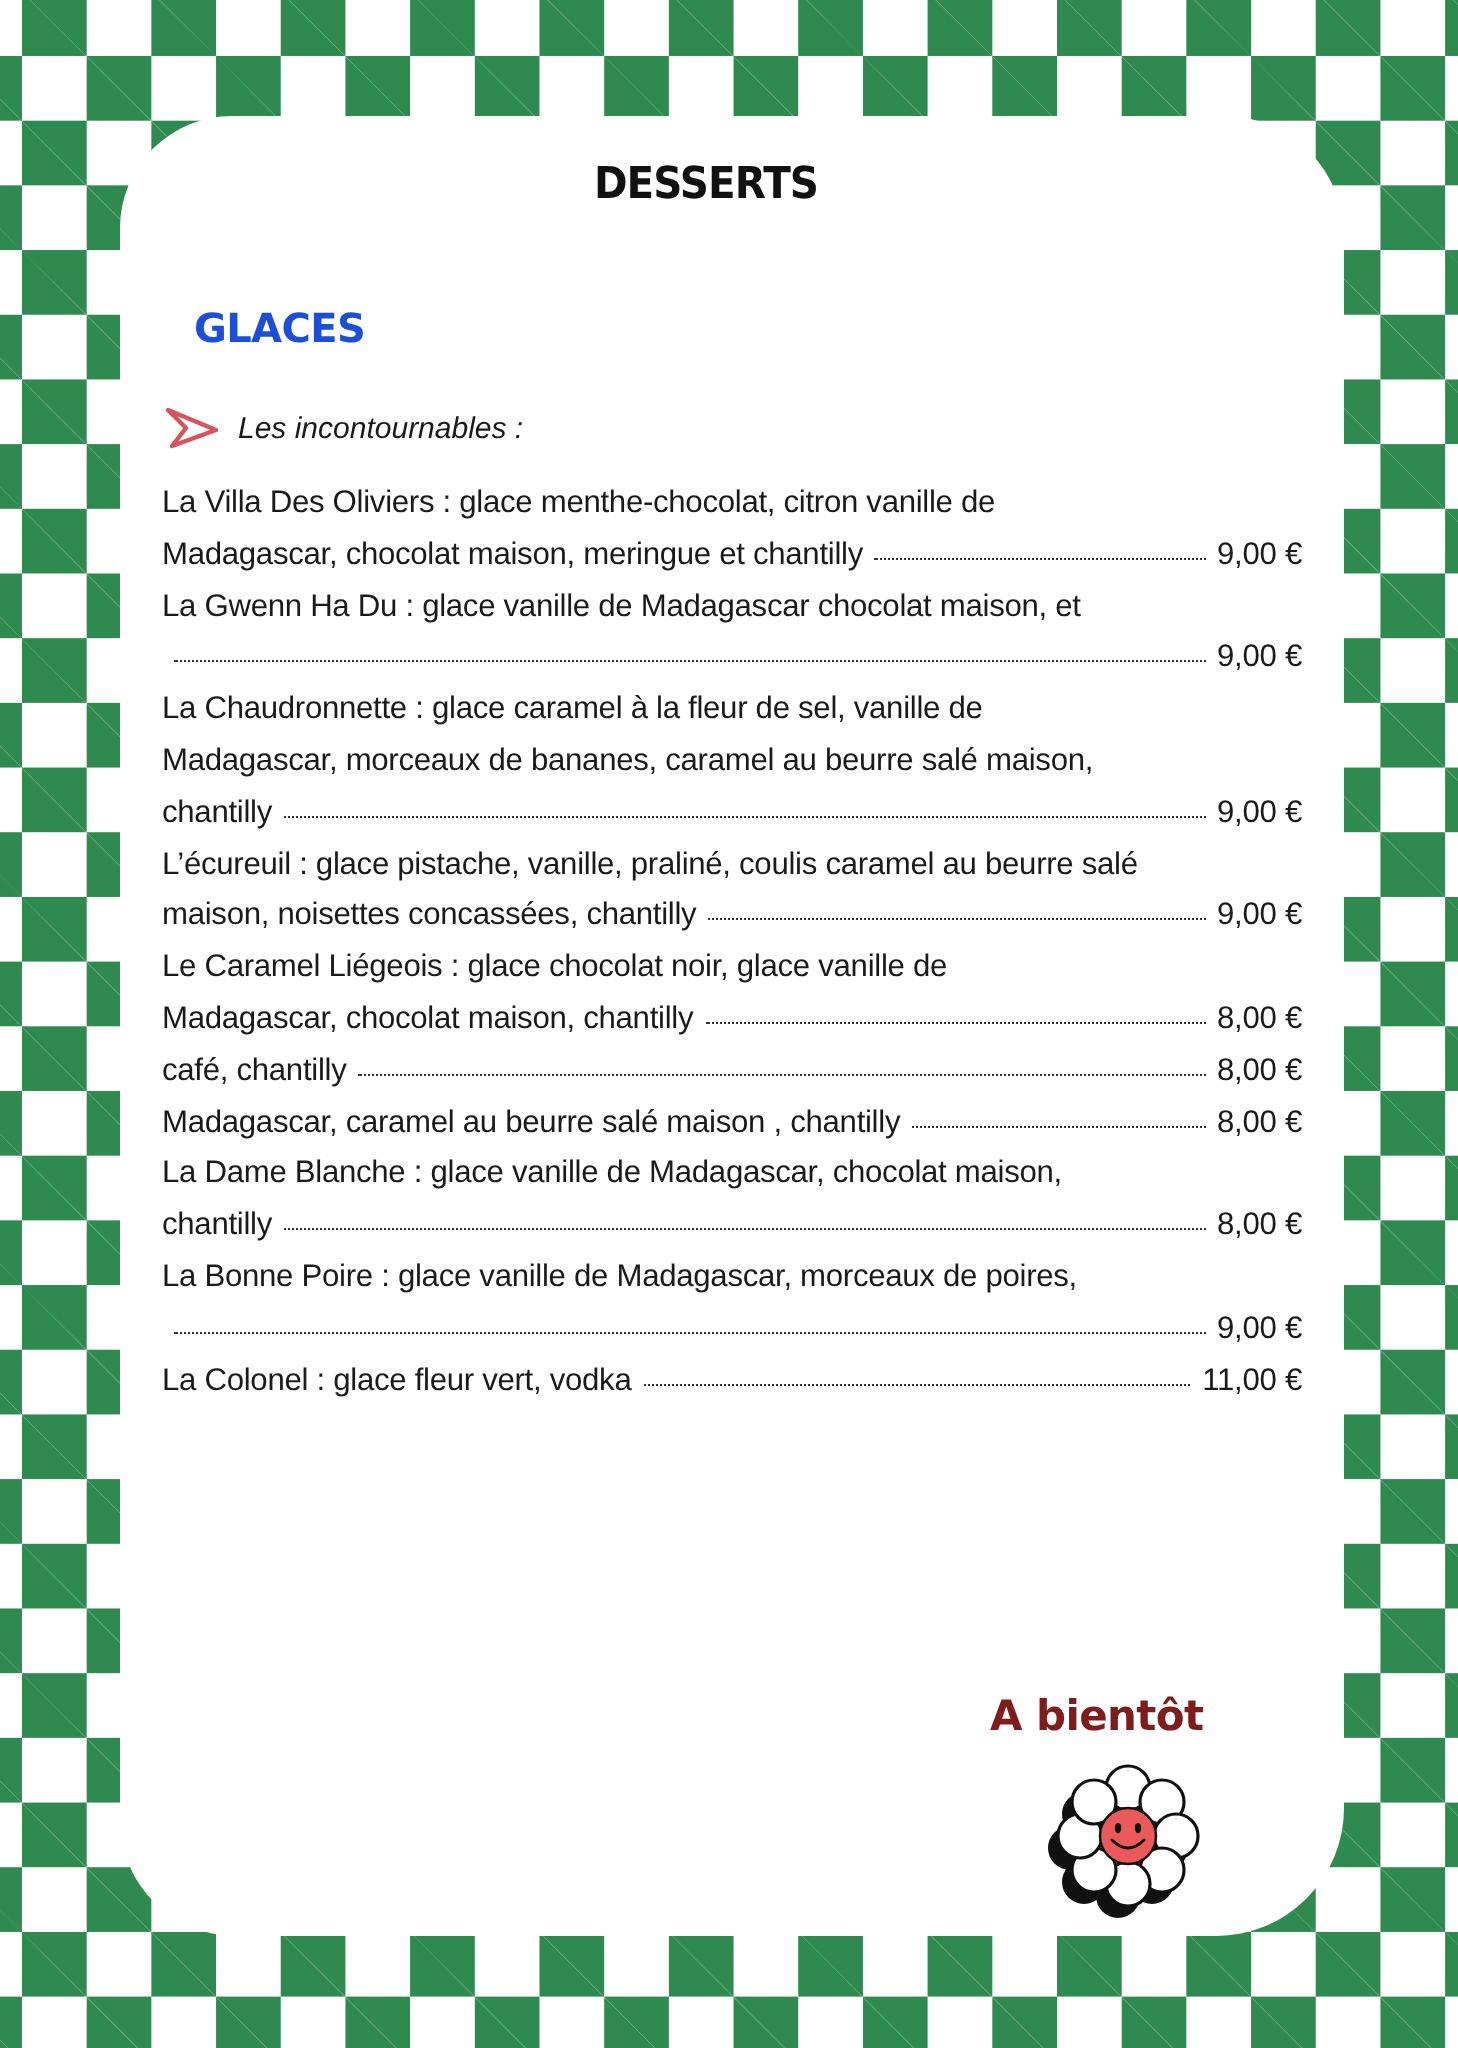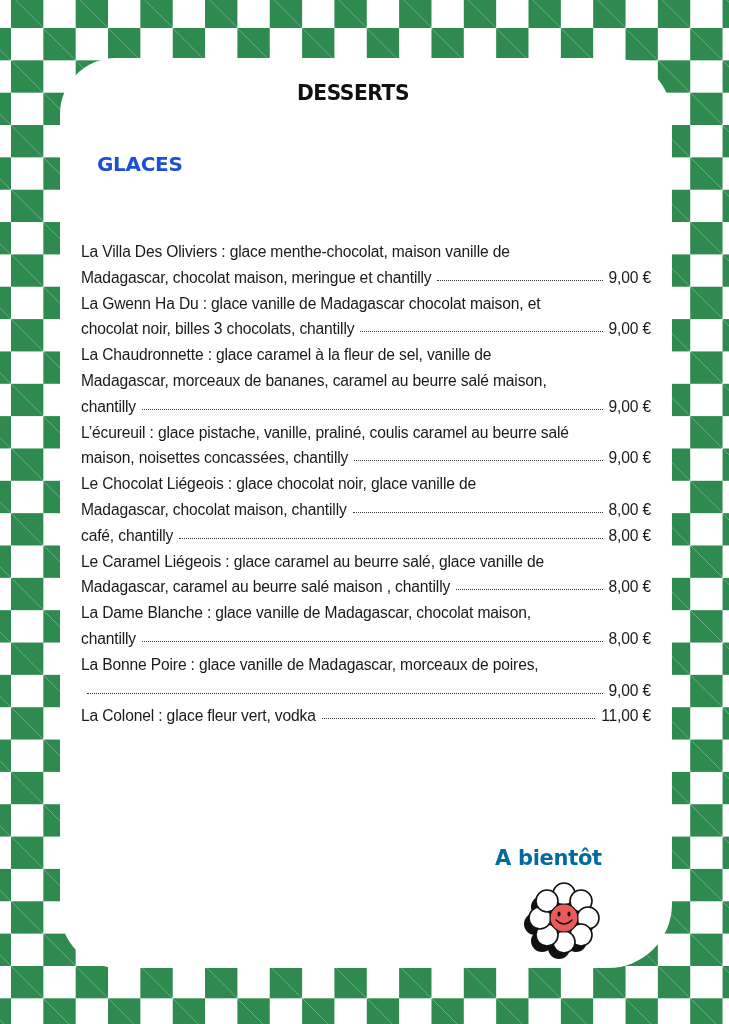--- a/index.html
+++ b/index.html
@@ -44,46 +44,51 @@
   .line { display: flex; align-items: baseline; white-space: nowrap; }
   .line .txt { white-space: nowrap; text-align: center; }
   .line .dots {
     flex: 1; margin: 0 6px; height: 1px;
     border-bottom: 1.5px dotted #333; position: relative; top: -2px;
   }
   .line .price { white-space: nowrap; }
   .bye {
     position: absolute; left: 435px; top: 788px;
     font-family: "DejaVu Sans", sans-serif; font-weight: bold; font-size: 21px;
-    color: #0369a1; letter-spacing: -0.3px;
+    color: #7f1d1d; letter-spacing: -0.3px;
   }
   .flower { position: absolute; left: 464px; top: 822px; width: 80px; height: 80px; }
 </style>
 </head>
 <body>
 
 <div class="card">
   <div class="title">DESSERTS</div>
   <div class="section">GLACES</div>
+  <div class="sub">
+    <svg viewBox="0 0 30 24">
+      <path d="M3 3 L27 13 L5 21 L12 12 Z" fill="none" stroke="#d9545a" stroke-width="2.2" stroke-linejoin="round"></path>
+    </svg>
+    <span>Les incontournables :</span>
+  </div>
 
   <div class="items">
 
     <div class="item">
-      <div><span class="name">La Villa Des Oliviers :</span><span> glace menthe-chocolat, maison vanille de</span></div>
+      <div><span class="name">La Villa Des Oliviers :</span><span> glace menthe-chocolat, citron vanille de</span></div>
       <div class="line">
           <span class="txt">Madagascar, chocolat maison, meringue et chantilly</span>
           <span class="dots"></span>
           <span class="price">9,00 €</span>
         </div>
     </div>
 
     <div class="item">
       <div><span class="name">La Gwenn Ha Du :</span><span> glace vanille de Madagascar chocolat maison, et</span></div>
       <div class="line">
-          <span class="txt">chocolat noir, billes 3 chocolats, chantilly</span>
           <span class="dots"></span>
           <span class="price">9,00 €</span>
         </div>
     </div>
 
     <div class="item">
       <div><span class="name">La Chaudronnette :</span><span> glace caramel à la fleur de sel, vanille de</span></div>
       <div>Madagascar, morceaux de bananes, caramel au beurre salé maison,</div>
       <div class="line">
           <span class="txt">chantilly</span>
@@ -95,38 +100,37 @@
     <div class="item">
       <div><span class="name">L’écureuil :</span><span> glace pistache, vanille, praliné, coulis caramel au beurre salé</span></div>
       <div class="line">
           <span class="txt">maison, noisettes concassées, chantilly</span>
           <span class="dots"></span>
           <span class="price">9,00 €</span>
         </div>
     </div>
 
     <div class="item">
-      <div><span class="name">Le Chocolat Liégeois :</span><span> glace chocolat noir, glace vanille de</span></div>
+      <div><span class="name">Le Caramel Liégeois :</span><span> glace chocolat noir, glace vanille de</span></div>
       <div class="line">
           <span class="txt">Madagascar, chocolat maison, chantilly</span>
           <span class="dots"></span>
           <span class="price">8,00 €</span>
         </div>
     </div>
 
     <div class="item">
       <div class="line">
           <span class="txt">café, chantilly</span>
           <span class="dots"></span>
           <span class="price">8,00 €</span>
         </div>
     </div>
 
     <div class="item">
-      <div><span class="name">Le Caramel Liégeois :</span><span> glace caramel au beurre salé, glace vanille de</span></div>
       <div class="line">
           <span class="txt">Madagascar, caramel au beurre salé maison , chantilly</span>
           <span class="dots"></span>
           <span class="price">8,00 €</span>
         </div>
     </div>
 
     <div class="item">
       <div><span class="name">La Dame Blanche :</span><span> glace vanille de Madagascar, chocolat maison,</span></div>
       <div class="line">

